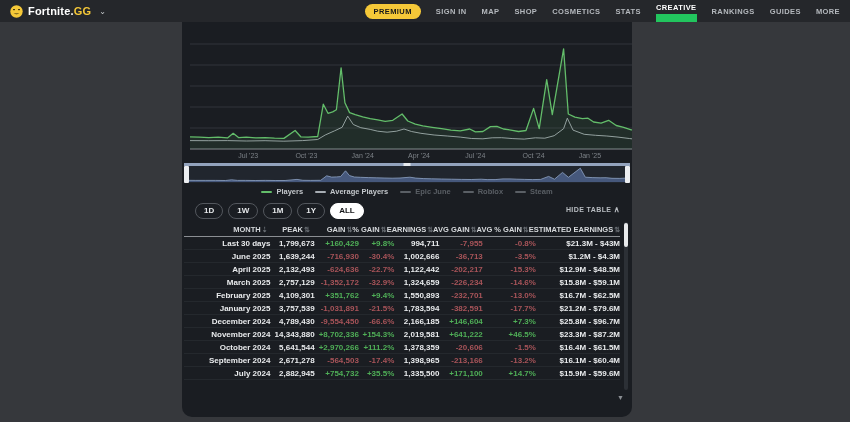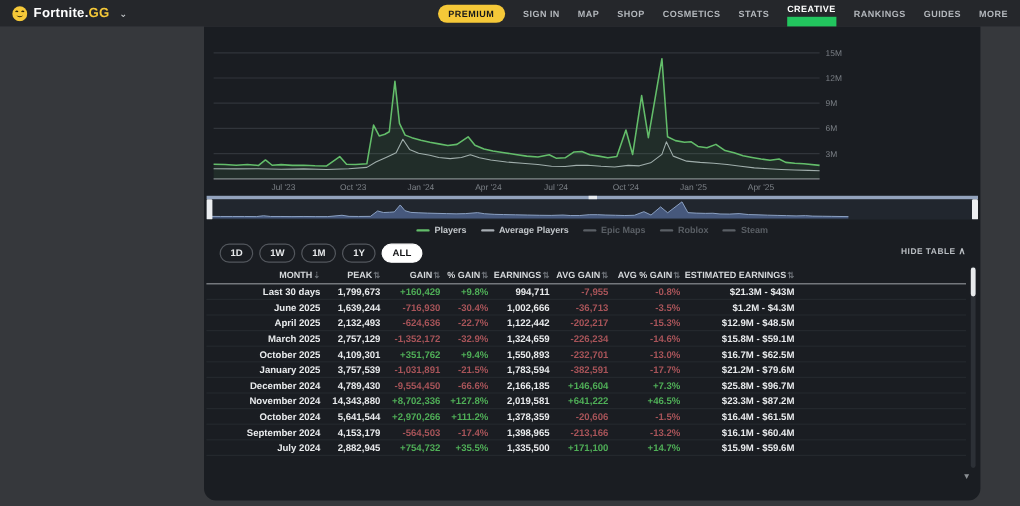--- a/index.html
+++ b/index.html
@@ -12,21 +12,21 @@
   #brand-icon { width:13px; height:13px; flex:0 0 13px; }
   #brand-text { font-size:11px; font-weight:bold; color:#fff; letter-spacing:.2px; }
   #brand-text .gg { color:#f5c838; }
   #brand-chev { color:#c7cacd; font-size:8px; margin-left:3px; }
   #nav-items { margin-left:auto; display:flex; align-items:center; gap:15px; }
   .nav-item { font-size:7.5px; font-weight:bold; letter-spacing:.4px; color:#b4b8bd;
               white-space:nowrap; cursor:pointer; }
   .nav-item.active { color:#fff; border-bottom:8px solid #22c55e; padding:3px 0 2px; }
   .nav-item.premium { background:#f5c838; color:#17181a; border-radius:9px; padding:3px 9px; }
   
-  #panel { position:absolute; left:170px; top:22px; width:647px; height:395px;
+  #panel { position:absolute; left:182px; top:22px; width:450px; height:395px;
            background:#1a1d22; border-radius:0 0 10px 10px; overflow:hidden; }
   #chart-svg { display:block; margin-top:5px; }
   .tick-label { fill:#7c8187; font-size:7px; }
   
   #navigator { position:relative; height:20px; margin:2px 2px 0 2px; background:#21262e;
                overflow:hidden; }
   #nav-strip { position:absolute; left:0; top:0; width:100%; height:3px; background:#93a3bd; }
   #nav-notch { position:absolute; left:50%; top:0; width:7px; height:3px; background:#e8ebef;
                transform:translateX(-50%); }
   .nav-handle { position:absolute; top:3px; bottom:0; width:5px; background:#eceef1;
@@ -140,21 +140,21 @@
       <span class="legend-item">
         <span class="legend-dash" style="background: rgb(99, 189, 106);"></span>
         <span>Players</span>
       </span>
       <span class="legend-item">
         <span class="legend-dash" style="background: rgb(167, 173, 179);"></span>
         <span>Average Players</span>
       </span>
       <span class="legend-item disabled">
         <span class="legend-dash" style="background: rgb(90, 95, 101);"></span>
-        <span>Epic Maps</span>
+        <span>Epic June</span>
       </span>
       <span class="legend-item disabled">
         <span class="legend-dash" style="background: rgb(90, 95, 101);"></span>
         <span>Roblox</span>
       </span>
       <span class="legend-item disabled">
         <span class="legend-dash" style="background: rgb(90, 95, 101);"></span>
         <span>Steam</span>
       </span>
     </div>
@@ -210,21 +210,21 @@
           <span class="tcell c0">March 2025</span>
           <span class="tcell c1">2,757,129</span>
           <span class="tcell c2 neg">-1,352,172</span>
           <span class="tcell c3 neg">-32.9%</span>
           <span class="tcell c4">1,324,659</span>
           <span class="tcell c5 neg">-226,234</span>
           <span class="tcell c6 neg">-14.6%</span>
           <span class="tcell c7">$15.8M - $59.1M</span>
         </div>
         <div class="trow">
-          <span class="tcell c0">October 2025</span>
+          <span class="tcell c0">February 2025</span>
           <span class="tcell c1">4,109,301</span>
           <span class="tcell c2 pos">+351,762</span>
           <span class="tcell c3 pos">+9.4%</span>
           <span class="tcell c4">1,550,893</span>
           <span class="tcell c5 neg">-232,701</span>
           <span class="tcell c6 neg">-13.0%</span>
           <span class="tcell c7">$16.7M - $62.5M</span>
         </div>
         <div class="trow">
           <span class="tcell c0">January 2025</span>
@@ -243,39 +243,39 @@
           <span class="tcell c3 neg">-66.6%</span>
           <span class="tcell c4">2,166,185</span>
           <span class="tcell c5 pos">+146,604</span>
           <span class="tcell c6 pos">+7.3%</span>
           <span class="tcell c7">$25.8M - $96.7M</span>
         </div>
         <div class="trow">
           <span class="tcell c0">November 2024</span>
           <span class="tcell c1">14,343,880</span>
           <span class="tcell c2 pos">+8,702,336</span>
-          <span class="tcell c3 pos">+127.8%</span>
+          <span class="tcell c3 pos">+154.3%</span>
           <span class="tcell c4">2,019,581</span>
           <span class="tcell c5 pos">+641,222</span>
           <span class="tcell c6 pos">+46.5%</span>
           <span class="tcell c7">$23.3M - $87.2M</span>
         </div>
         <div class="trow">
           <span class="tcell c0">October 2024</span>
           <span class="tcell c1">5,641,544</span>
           <span class="tcell c2 pos">+2,970,266</span>
           <span class="tcell c3 pos">+111.2%</span>
           <span class="tcell c4">1,378,359</span>
           <span class="tcell c5 neg">-20,606</span>
           <span class="tcell c6 neg">-1.5%</span>
           <span class="tcell c7">$16.4M - $61.5M</span>
         </div>
         <div class="trow">
           <span class="tcell c0">September 2024</span>
-          <span class="tcell c1">4,153,179</span>
+          <span class="tcell c1">2,671,278</span>
           <span class="tcell c2 neg">-564,503</span>
           <span class="tcell c3 neg">-17.4%</span>
           <span class="tcell c4">1,398,965</span>
           <span class="tcell c5 neg">-213,166</span>
           <span class="tcell c6 neg">-13.2%</span>
           <span class="tcell c7">$16.1M - $60.4M</span>
         </div>
         <div class="trow">
           <span class="tcell c0">July 2024</span>
           <span class="tcell c1">2,882,945</span>

